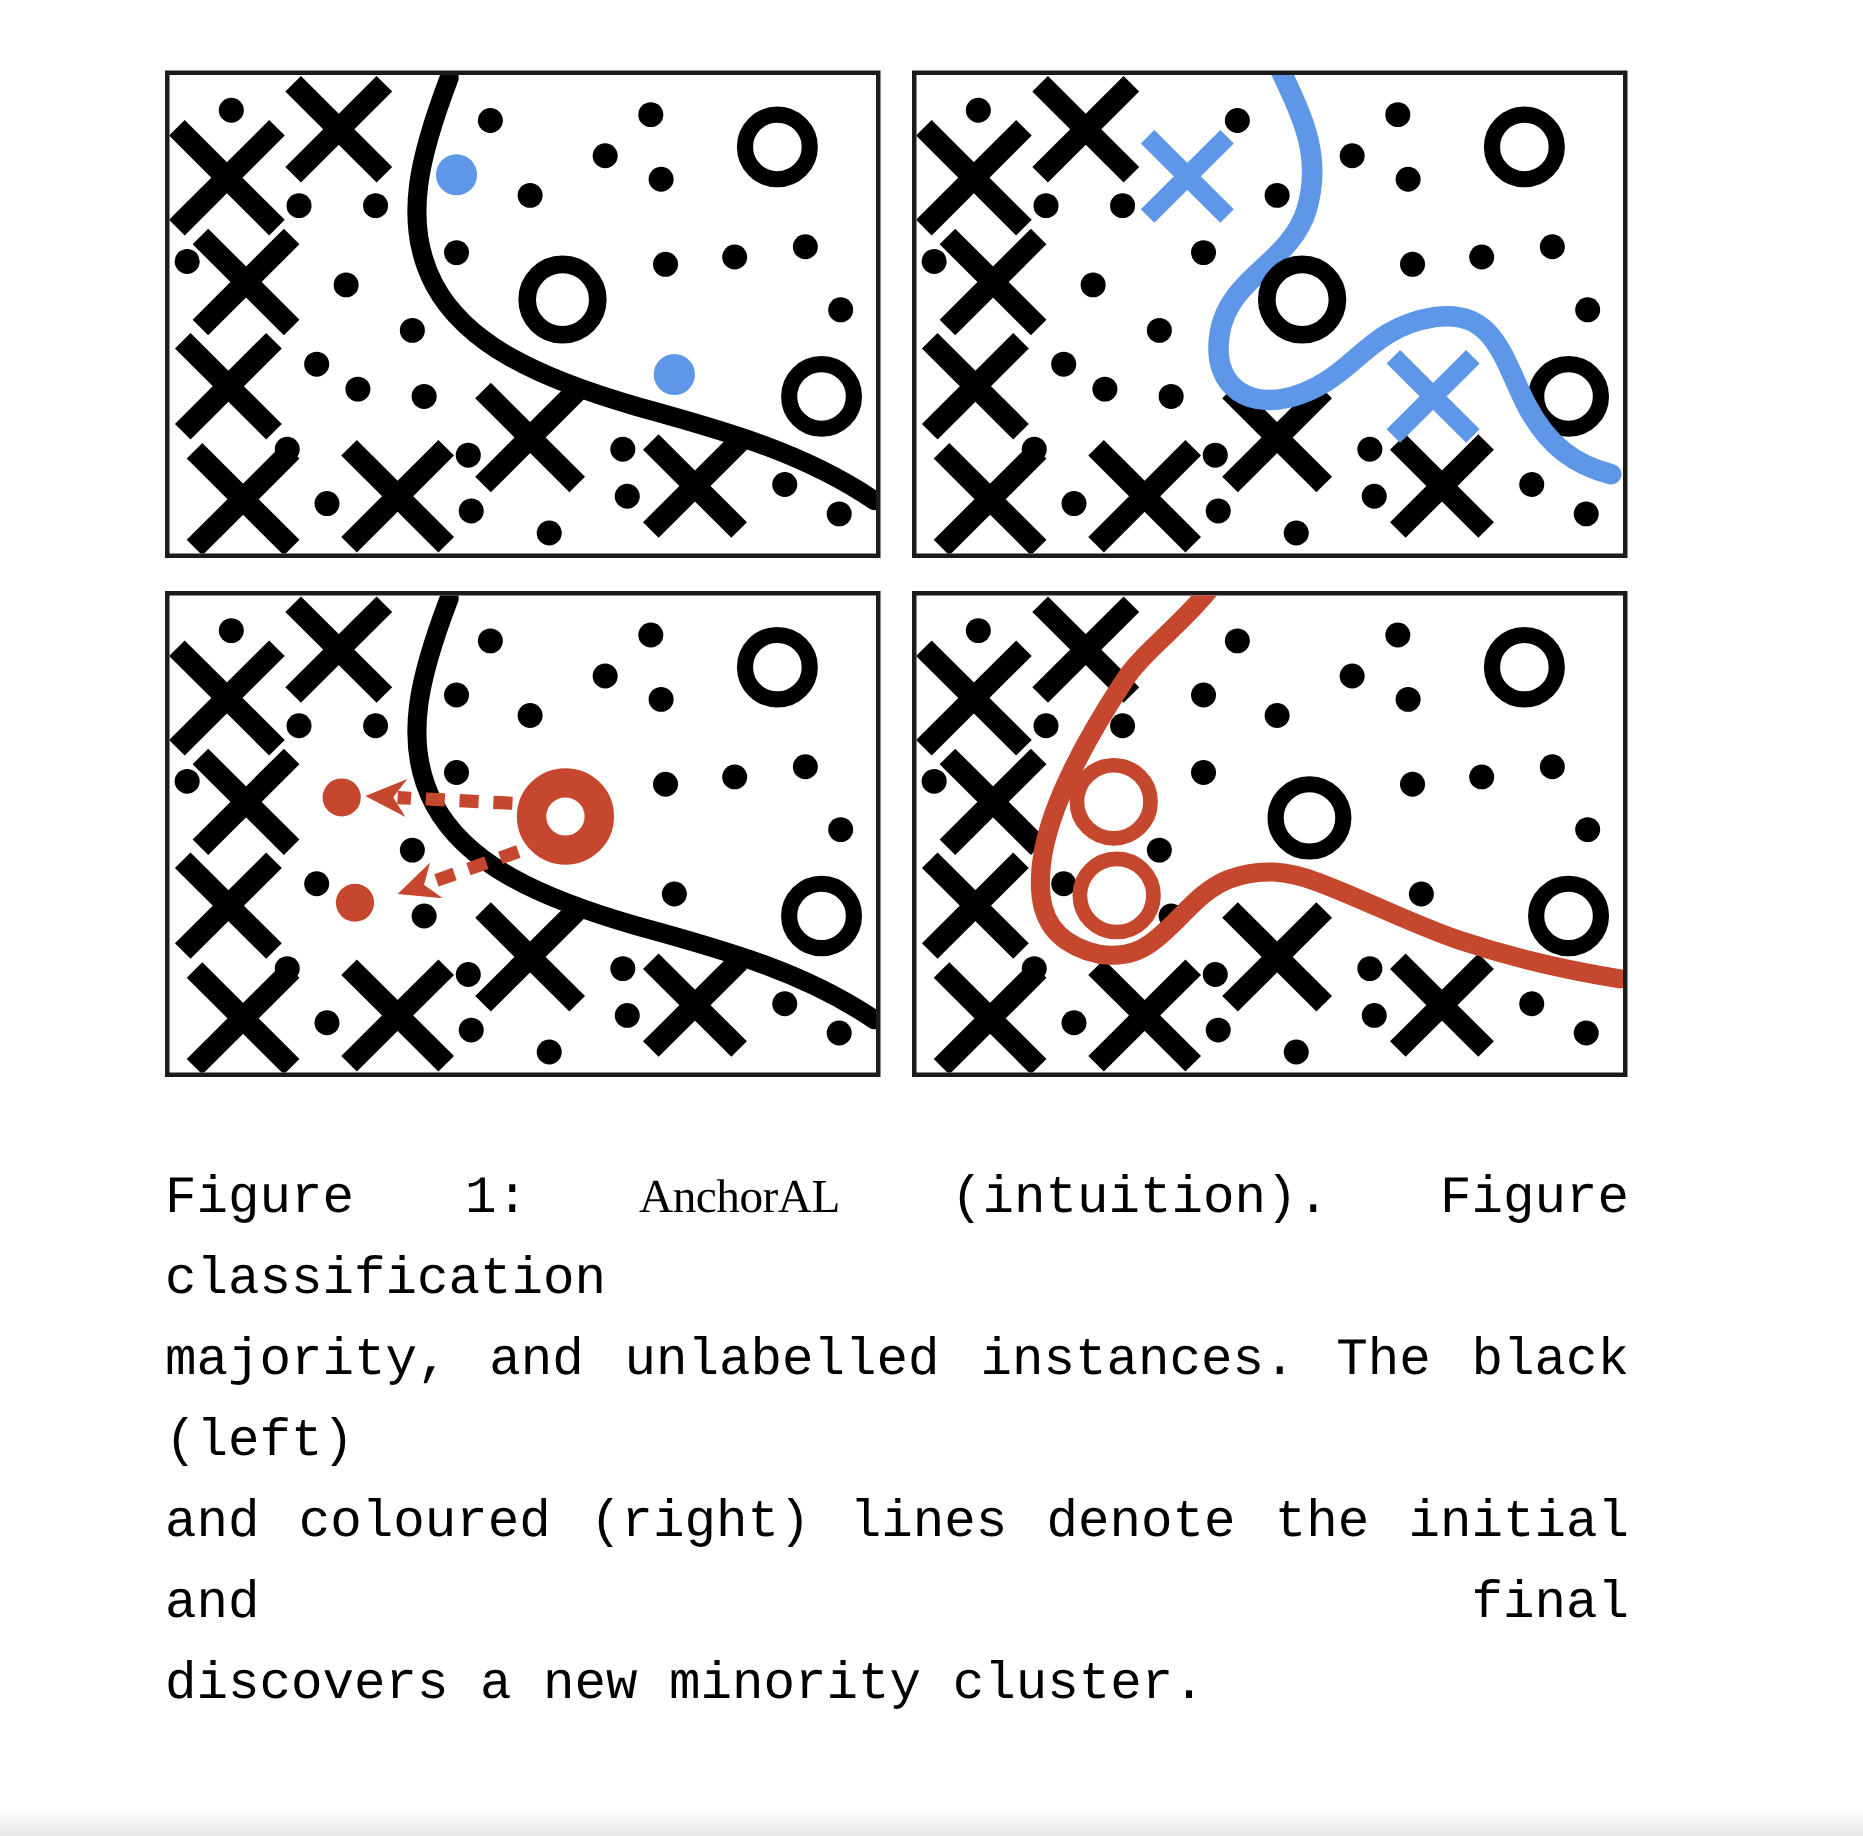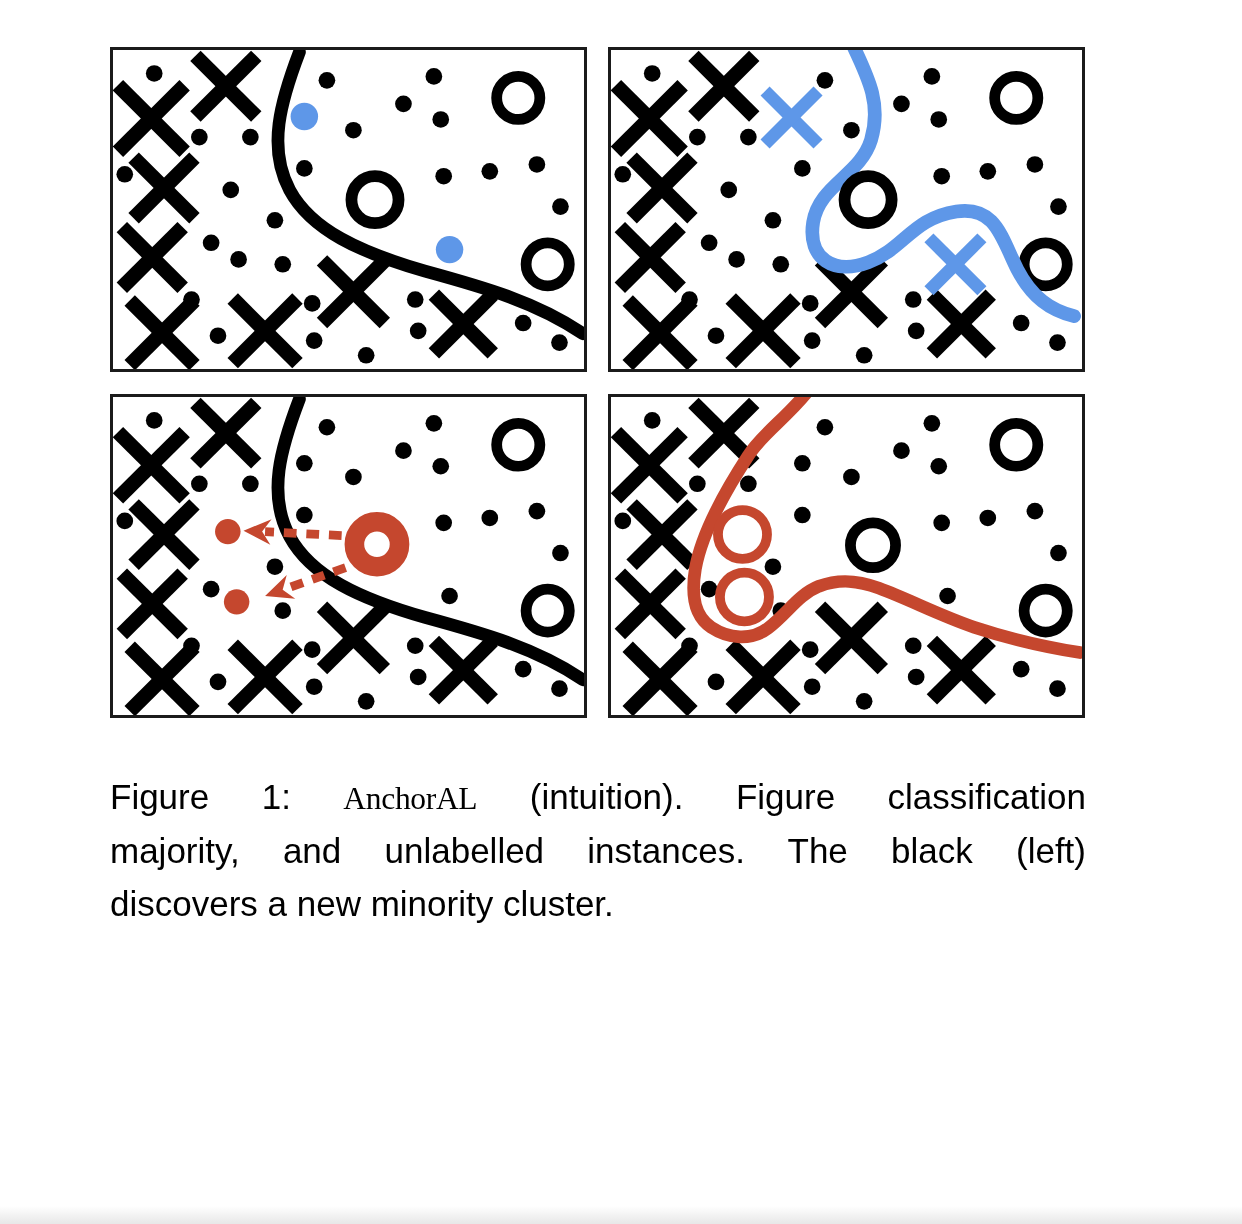--- a/index.html
+++ b/index.html
@@ -45,21 +45,21 @@
   }
   .cap-line {
     text-align: justify;
     text-align-last: justify;
     white-space: normal;
   }
   .cap-line.cap-last {
     text-align: left;
     text-align-last: left;
   }
-  .seg-txt { font-family: Liberation Sans, sans-serif; }
+  .seg-txt { font-family: Liberation Mono, monospace; }
   .seg-name { font-family: Liberation Serif, serif; font-size: 0.90em; letter-spacing: -0.01em; }
   .seg-circ { font-family: "DejaVu Sans", sans-serif; font-size: 1.0em; }
   .seg-x { font-family: "DejaVu Sans", sans-serif; font-size: 1.18em; line-height: 0; }
   .seg-dot { font-family: "DejaVu Sans", sans-serif; font-size: 0.92em; }
   .bottom-fade {
     position: absolute;
     left: 0;
     bottom: 0;
     width: 100%;
     height: 18px;
@@ -290,16 +290,17 @@
         <circle cx="134" cy="141" r="25" fill="none" stroke="#c5472e" stroke-width="10"></circle>
         <circle cx="136" cy="205" r="25" fill="none" stroke="#c5472e" stroke-width="10"></circle>
         <circle cx="267" cy="152" r="23" fill="none" stroke="#000000" stroke-width="11"></circle>
       </svg>
     </div>
 </div>
 
 <div class="caption">
     <div class="cap-line"><span class="seg-txt">Figure 1: </span><span class="seg-name">AnchorAL</span><span class="seg-txt"> (intuition). Figure classification</span></div>
     <div class="cap-line"><span class="seg-txt">majority, and unlabelled instances. The black (left)</span></div>
+    <div class="cap-line"><span class="seg-txt">and coloured (right) lines denote the initial and final</span></div>
     <div class="cap-line cap-last"><span class="seg-txt">discovers a new minority cluster.</span></div>
   </div>
 
 <div class="bottom-fade"></div>
 
 </body></html>

